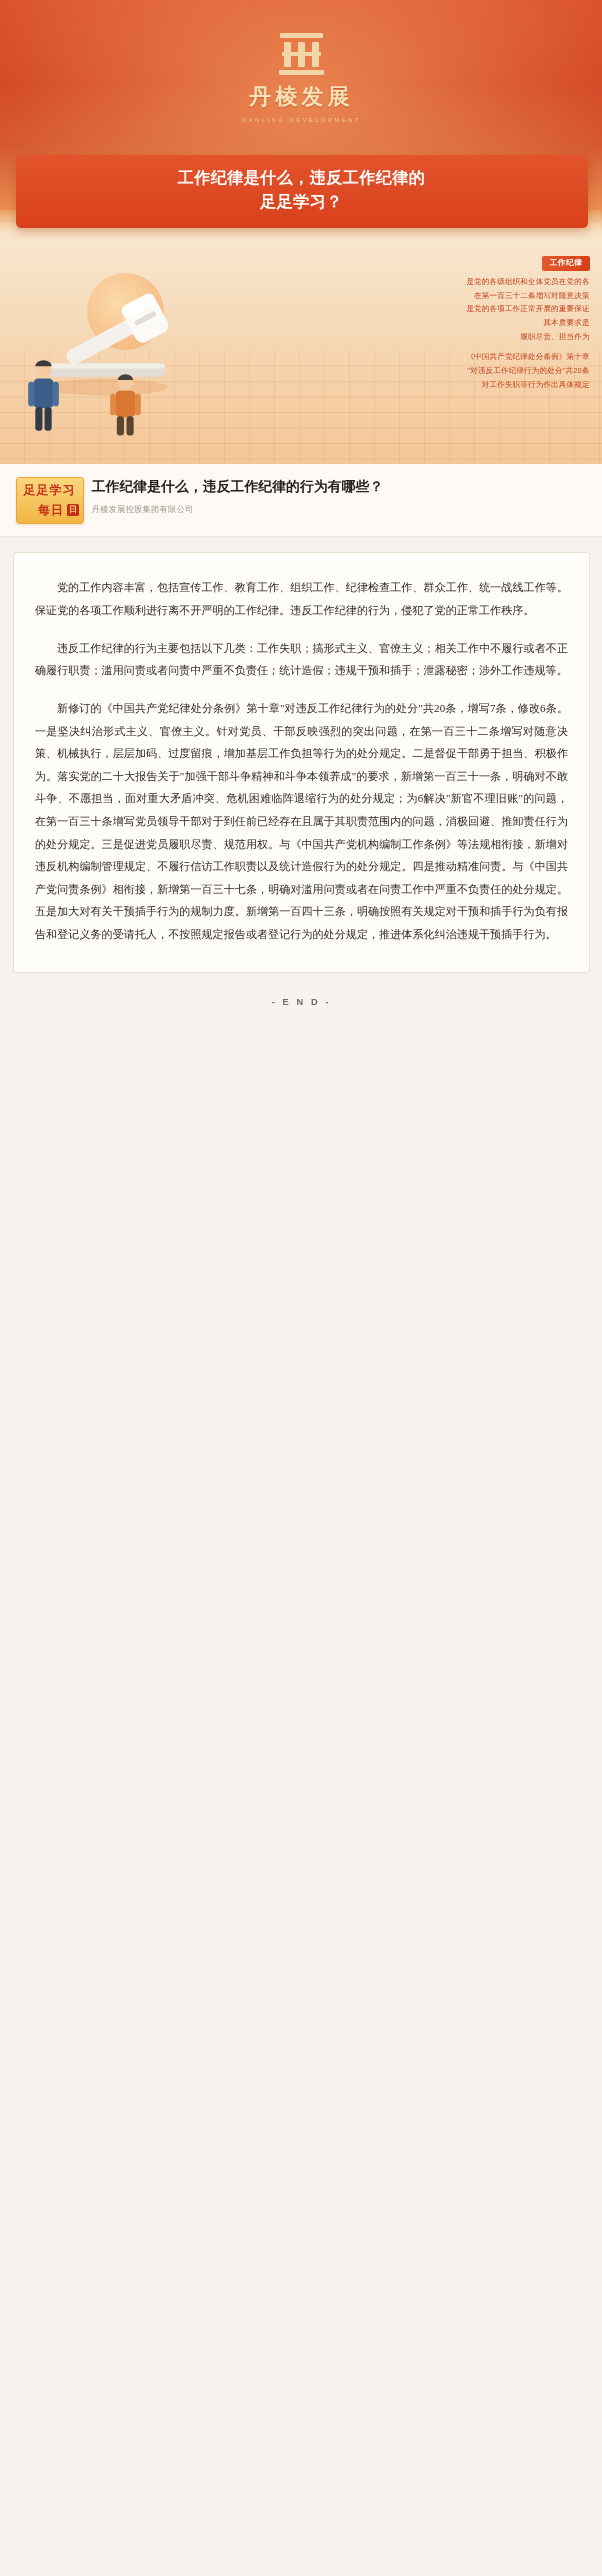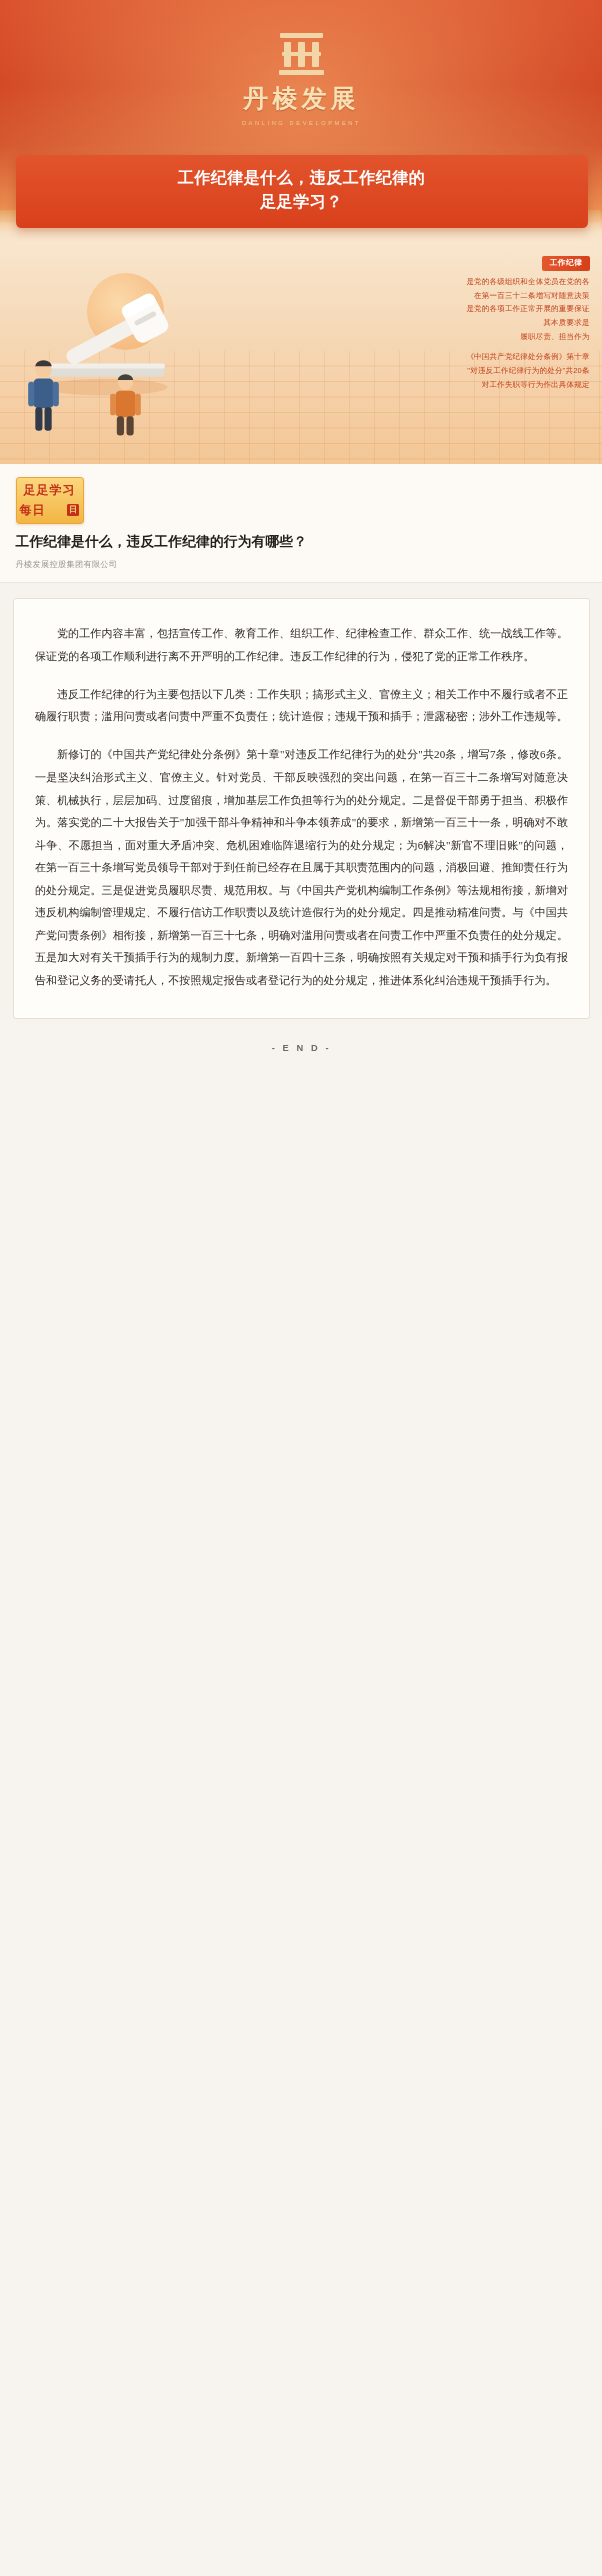--- a/index.html
+++ b/index.html
@@ -54,21 +54,21 @@
   }
   .logo-mark .top {
     left: 3.1px; top: 3.1px; width: 43px; height: 5.2px;
   }
   .logo-mark .c1 { left: 7.2px; top: 12.4px; width: 7.2px; height: 25px; }
   .logo-mark .c2 { left: 21px; top: 12.4px; width: 7.2px; height: 25px; }
   .logo-mark .c3 { left: 35px; top: 12.4px; width: 7.2px; height: 25px; }
   .logo-mark .mid { left: 5.2px; top: 21.6px; width: 39px; height: 4.1px; }
   .logo-mark .base { left: 2.1px; top: 40px; width: 45px; height: 5.2px; }
   .logo-cn {
-    font-size: 25px;
+    font-size: 22px;
     letter-spacing: 4.1px;
     color: #f6e0b4;
     font-family: Liberation Serif, serif;
     font-weight: bold;
     text-shadow: 0 0.5px 1px rgba(120,30,0,.35);
   }
   .logo-en {
     margin-top: 5.2px;
     font-size: 5.7px;
     letter-spacing: 2.6px;
@@ -183,41 +183,40 @@
   .title-card {
     position: relative;
     background: #fdf9f4;
     padding: 13.4px 15.5px 12.4px;
     z-index: 7;
   }
   .tc-row {
     display: flex;
     align-items: flex-start;
     gap: 8.2px;
-    flex-direction: column;
   }
   .badge {
     flex: 0 0 auto;
     width: 68px;
     background: linear-gradient(180deg, #fbd77f 0%, #f2b544 100%);
     border: 1px solid #e8a63a;
     border-radius: 3.1px;
     padding: 4.1px 3.1px;
     text-align: center;
     box-shadow: 0 1px 2.6px rgba(180,110,20,.22);
   }
   .badge .l1 {
     color: #c3301a;
     font-weight: bold;
     font-size: 12px;
     letter-spacing: 1px;
     font-family: "Liberation Serif", serif;
   }
   .badge .l2row {
-    display: flex; align-items: center; justify-content: space-between;
+    display: flex; align-items: center; justify-content: flex-end;
     gap: 3.1px;
     margin-top: 2.1px;
   }
   .badge .l2 {
     color: #c3301a;
     font-weight: bold;
     font-size: 12px;
     letter-spacing: 1px;
     font-family: "Liberation Serif", serif;
   }

